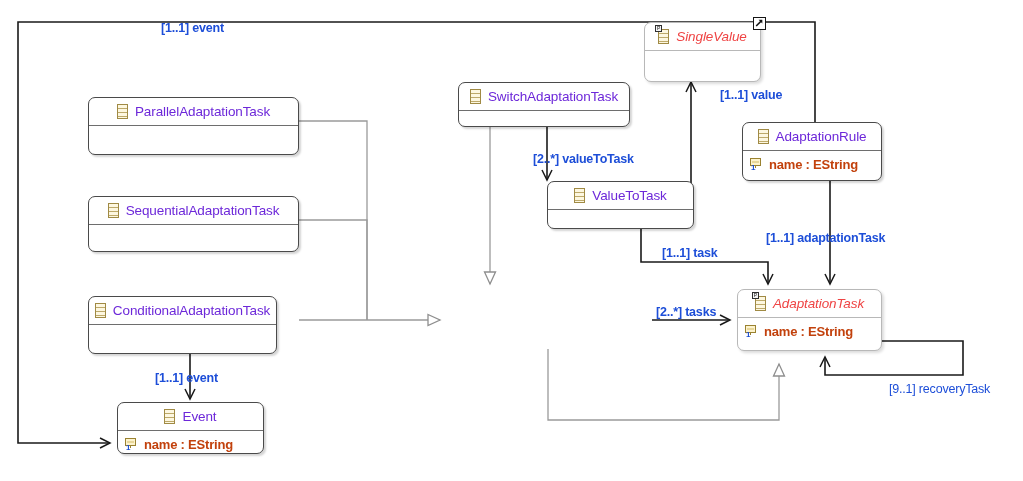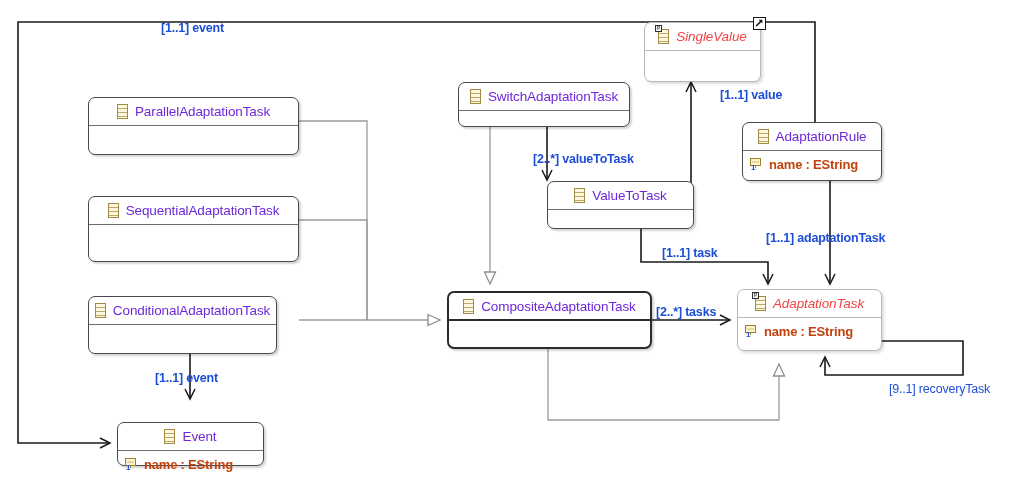--- a/index.html
+++ b/index.html
@@ -248,21 +248,21 @@
       <span class="cls-icon">
           <i class="a"></i>
           <i class="b"></i>
           <i class="c"></i>
         </span>
       <span class="cname">ParallelAdaptationTask</span>
     </div>
     <div class="body-compartment"></div>
   </div>
 
-  <div class="node" style="left:88px; top:196px; width:211px; height:66px;">
+  <div class="node" style="left:88px; top:196px; width:211px; height:56px;">
     <div class="hdr ruled">
       <span class="cls-icon">
           <i class="a"></i>
           <i class="b"></i>
           <i class="c"></i>
         </span>
       <span class="cname">SequentialAdaptationTask</span>
     </div>
     <div class="body-compartment"></div>
   </div>
@@ -272,21 +272,21 @@
       <span class="cls-icon">
           <i class="a"></i>
           <i class="b"></i>
           <i class="c"></i>
         </span>
       <span class="cname">ConditionalAdaptationTask</span>
     </div>
     <div class="body-compartment"></div>
   </div>
 
-  <div class="node" style="left:117px; top:402px; width:147px; height:44px;margin-top:20px;">
+  <div class="node" style="left:117px; top:402px; width:147px; height:52px;">
     <div class="hdr ruled">
       <span class="cls-icon">
           <i class="a"></i>
           <i class="b"></i>
           <i class="c"></i>
         </span>
       <span class="cname">Event</span>
     </div>
     <div class="attr-row">
       <span class="attr-icon">
@@ -315,31 +315,20 @@
       <span class="cls-icon">
           <i class="a"></i>
           <i class="b"></i>
           <i class="c"></i>
         </span>
       <span class="cname">ValueToTask</span>
     </div>
     <div style="height:17px;"></div>
   </div>
 
-  <div class="node selected" style="left:447px; top:291px; width:205px; height:58px;">
-    <div class="hdr">
-      <span class="cls-icon">
-          <i class="a"></i>
-          <i class="b"></i>
-          <i class="c"></i>
-        </span>
-      <span class="cname">CompositeAdaptationTask</span>
-    </div>
-    <div class="body-compartment"></div>
-  </div>
 
   <div class="node proxy" style="left:644px; top:22px; width:117px; height:60px;">
     <div class="hdr ruled-light">
       <span class="cls-icon">
         <span class="badge">P</span>
         <i class="a"></i>
           <i class="b"></i>
           <i class="c"></i>
       </span>
       <span class="cname ital">SingleValue</span>

